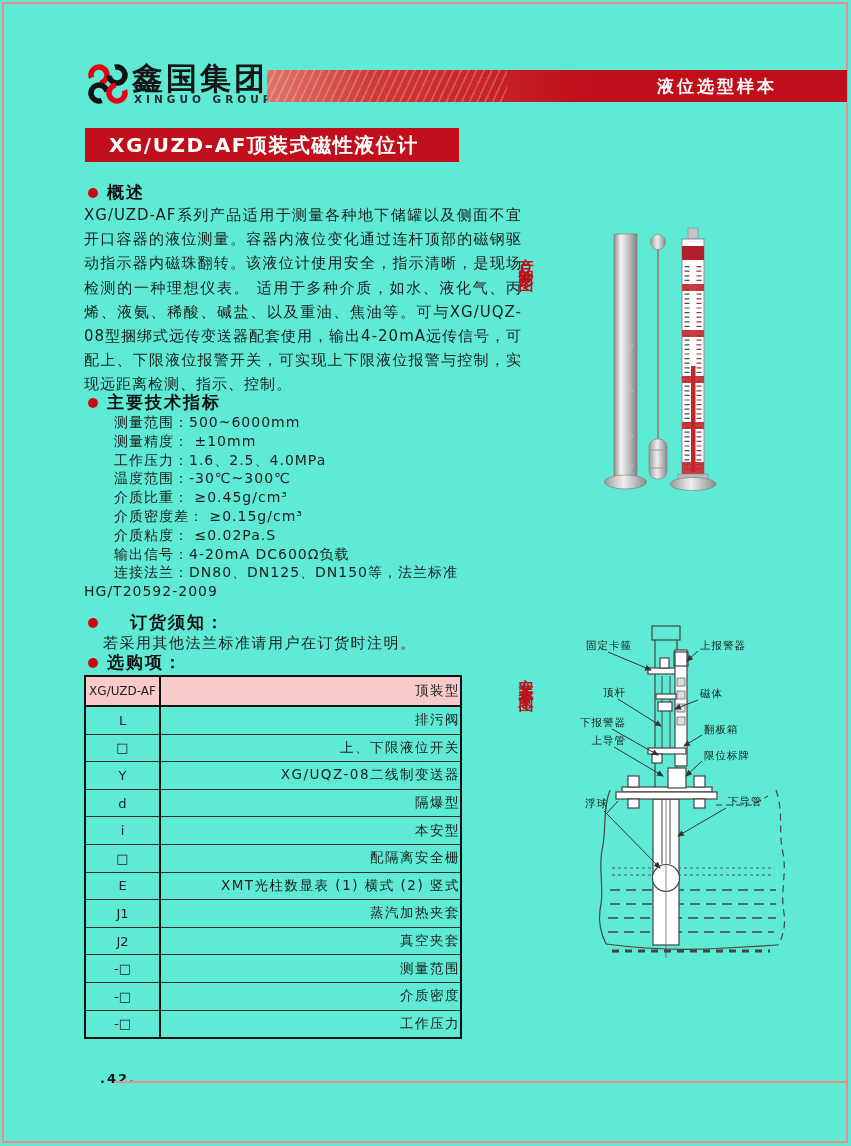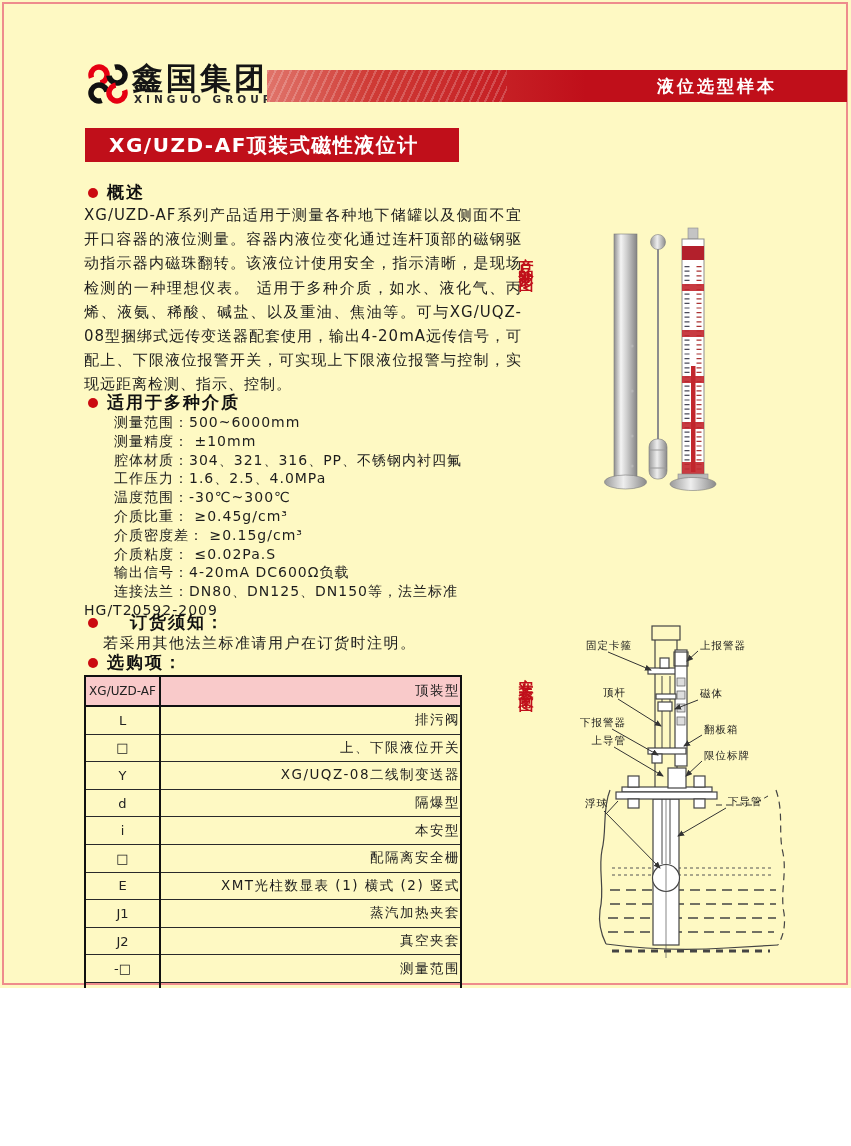--- a/index.html
+++ b/index.html
@@ -1,16 +1,16 @@
 <!DOCTYPE html>
 <html><head>
 <meta charset="utf-8">
 <style>
   html,body{margin:0;padding:0;background:#fff;}
-  .page{position:relative;width:851px;height:988px;background:#fef9c3;overflow:hidden;
+  .page{position:relative;width:851px;height:1146px;background:#5eead4;overflow:hidden;
         font-family:"DejaVu Sans","Liberation Sans",sans-serif;color:#1c1c1c;}
   .page-border{position:absolute;left:2px;top:2px;right:3px;bottom:3px;border:2px solid #ee8c8c;pointer-events:none;}
 
   
   .logo-mark{position:absolute;left:88px;top:64px;}
   .logo-cn{position:absolute;left:132px;top:58px;font-size:31px;font-weight:bold;color:#151515;letter-spacing:3px;}
   .logo-en{position:absolute;left:134px;top:93px;font-size:10.5px;font-weight:bold;color:#2a2a2a;letter-spacing:4px;}
   .banner{position:absolute;left:267px;top:70px;right:4px;height:32px;
           background-image:
             repeating-linear-gradient(115deg, rgba(255,255,255,.20) 0 2px, rgba(255,255,255,0) 2px 7px),
@@ -84,26 +84,25 @@
   <div class="title-box">XG/UZD-AF顶装式磁性液位计</div>
 
   <div class="sec-head" id="head-overview">
     <span class="bullet"></span>
     <span class="sec-txt">概述</span>
   </div>
   <div id="overview-body">XG/UZD-AF系列产品适用于测量各种地下储罐以及侧面不宜开口容器的液位测量。容器内液位变化通过连杆顶部的磁钢驱动指示器内磁珠翻转。该液位计使用安全，指示清晰，是现场检测的一种理想仪表。 适用于多种介质，如水、液化气、丙烯、液氨、稀酸、碱盐、以及重油、焦油等。可与XG/UQZ-08型捆绑式远传变送器配套使用，输出4-20mA远传信号，可配上、下限液位报警开关，可实现上下限液位报警与控制，实现远距离检测、指示、控制。</div>
 
   <div class="sec-head" id="head-specs">
     <span class="bullet"></span>
-    <span class="sec-txt">适用于多种介质</span>
+    <span class="sec-txt">主要技术指标</span>
   </div>
   <div id="spec-list">
     <div class="spec-line">测量范围：500~6000mm</div>
     <div class="spec-line">测量精度： ±10mm</div>
-    <div class="spec-line">腔体材质：304、321、316、PP、不锈钢内衬四氟</div>
     <div class="spec-line">工作压力：1.6、2.5、4.0MPa</div>
     <div class="spec-line">温度范围：-30℃~300℃</div>
     <div class="spec-line">介质比重： ≥0.45g/cm³</div>
     <div class="spec-line">介质密度差： ≥0.15g/cm³</div>
     <div class="spec-line">介质粘度： ≤0.02Pa.S</div>
     <div class="spec-line">输出信号：4-20mA DC600Ω负载</div>
     <div class="spec-line">连接法兰：DN80、DN125、DN150等，法兰标准HG/T20592-2009</div>
   </div>
 
   <div class="sec-head" id="head-order">

